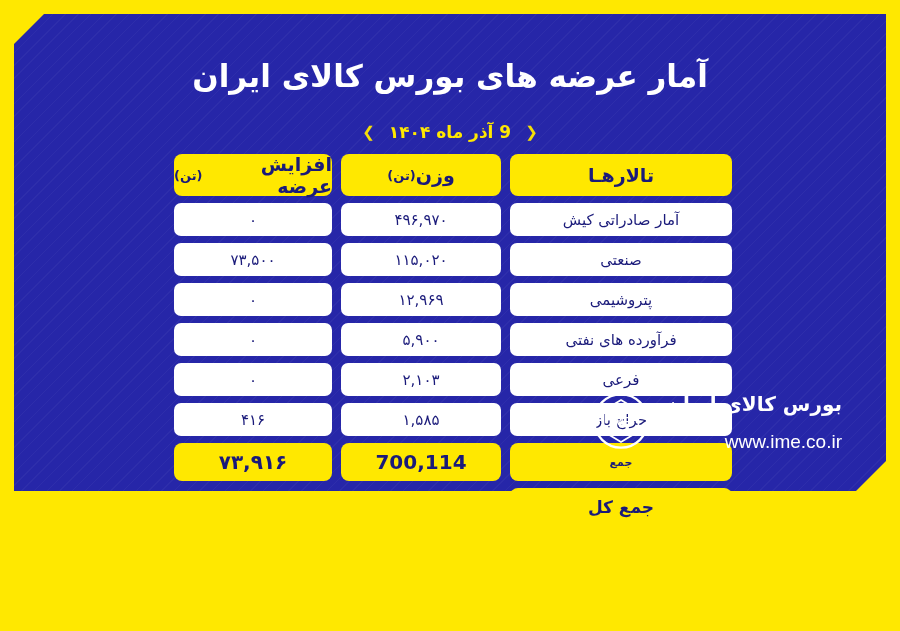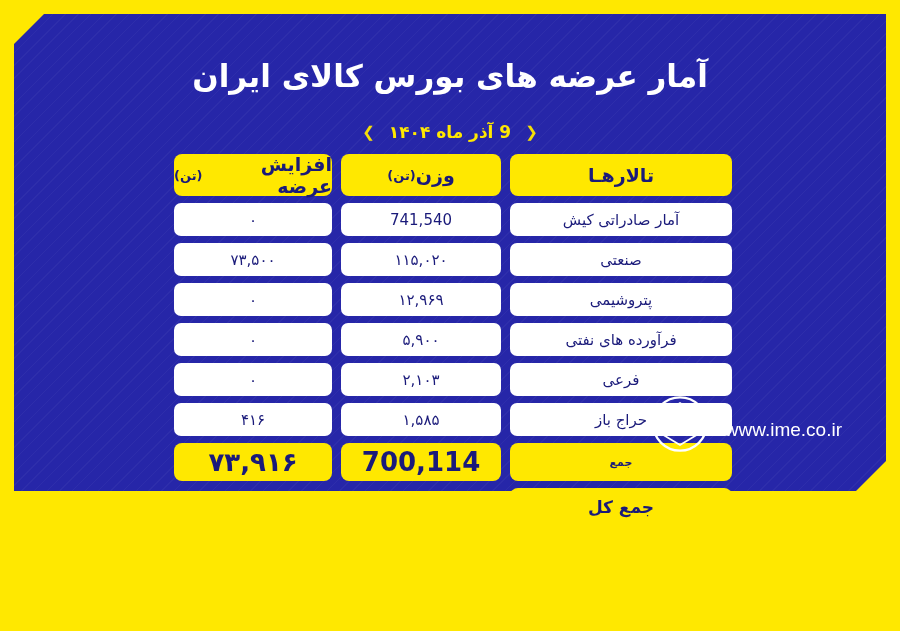--- a/index.html
+++ b/index.html
@@ -139,21 +139,21 @@
   .header .c-weight .unit,
   .header .c-inc .unit {
     font-size: 13px;
     font-weight: bold;
   }
 
   .total .cell {
     background: #ffe800;
     color: #1a1a7a;
     height: 38px;
-    font-size: 26px;
+    font-size: 20px;
     font-weight: bold;
     border-radius: 8px;
   }
   .total .c-hall { font-size: 11px; }
 
   .grand .cell {
     background: #ffe800;
     color: #1a1a7a;
     height: 38px;
     font-size: 23px;
@@ -223,21 +223,21 @@
             <span class="unit">(تن)</span>
         </div>
         <div class="cell c-inc">
           <span>افزایش عرضه</span>
             <span class="unit">(تن)</span>
         </div>
       </div>
 
       <div class="row">
         <div class="cell c-hall">آمار صادراتی کیش</div>
-        <div class="cell c-weight">741,540</div>
+        <div class="cell c-weight">۴۹۶,۹۷۰</div>
         <div class="cell c-inc">۰</div>
       </div>
 
       <div class="row">
         <div class="cell c-hall">صنعتی</div>
         <div class="cell c-weight">۱۱۵,۰۲۰</div>
         <div class="cell c-inc">۷۳,۵۰۰</div>
       </div>
 
       <div class="row">
@@ -271,20 +271,21 @@
       </div>
 
       <div class="row grand">
         <div class="cell c-hall">جمع کل</div>
       </div>
 
     </div>
 
     <div class="footer">
       <div class="footer-text">
+        <div class="brand-fa">بورس کالای ایران</div>
         <div class="brand-url">www.ime.co.ir</div>
       </div>
       <svg class="logo" viewBox="0 0 100 100">
         <circle cx="50" cy="50" r="46" fill="none" stroke="#ffffff" stroke-width="4"></circle>
         <polygon points="50,14 80,32 80,68 50,86 20,68 20,32" fill="none" stroke="#ffffff" stroke-width="3"></polygon>
         <text x="50" y="57" text-anchor="middle" font-size="20" font-weight="bold" fill="#ffffff" font-family="Liberation Sans, sans-serif">IME</text>
       </svg>
     </div>
 
   </div>

